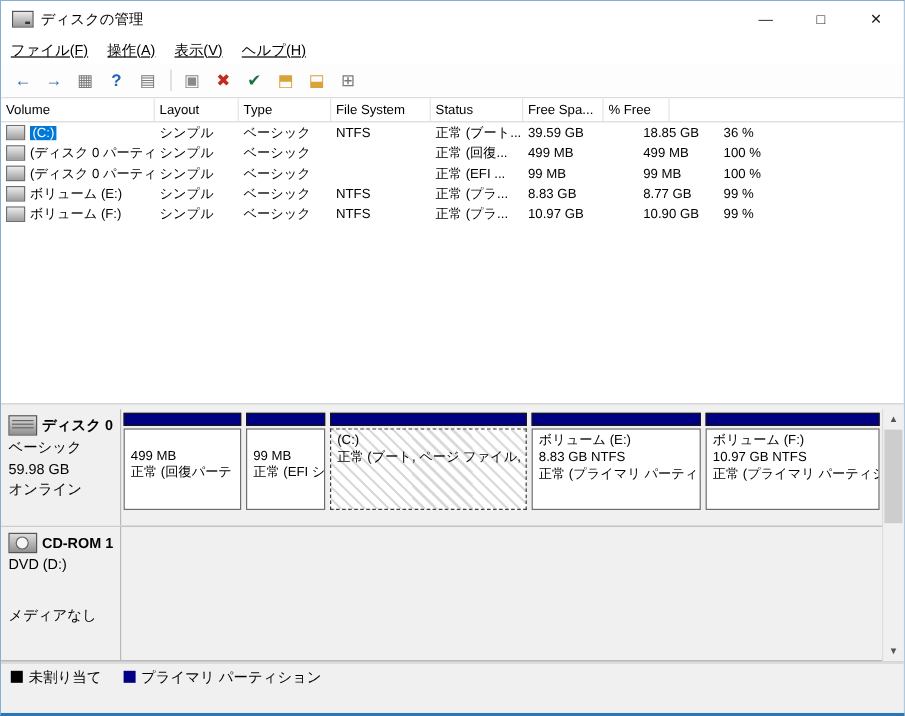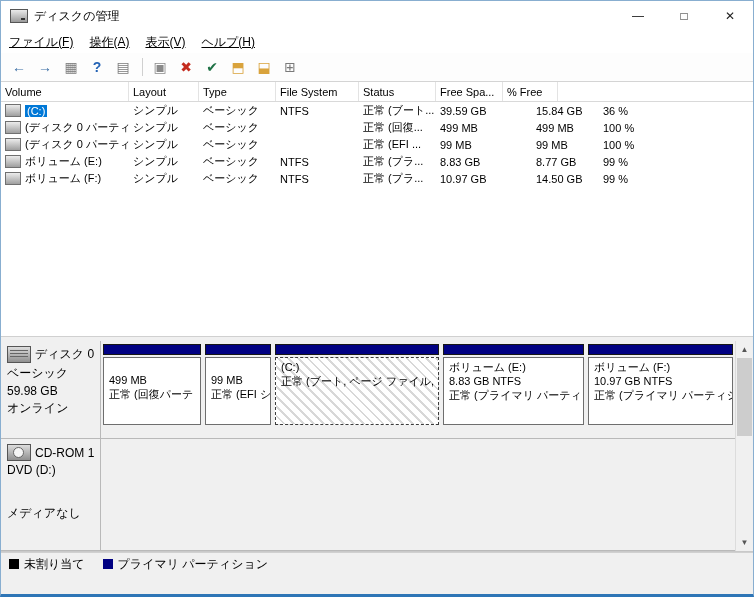--- a/index.html
+++ b/index.html
@@ -53,21 +53,21 @@
   .splitter { height:4px; flex:none; background:#f0f0f0; border-top:1px solid #d0d0d0; }
 
   
   .graphical-pane { height:210px; flex:none; display:flex; background:#f0f0f0; border-bottom:1px solid #c9c9c9; }
   .gp-content { flex:1; display:flex; flex-direction:column; min-width:0; }
   .disk-row { display:flex; border-bottom:1px solid #b9b9b9; }
   .disk-row.d0 { height:97px; flex:none; }
   .disk-row.cd { flex:1; }
   .disk-label { width:100px; flex:none; box-sizing:border-box; border-right:1px solid #b9b9b9;
                 padding:5px 6px; font-size:12px; background:#f0f0f0; }
-  .disk-name { font-weight:normal; display:flex; align-items:center; gap:4px; white-space:nowrap; }
+  .disk-name { font-weight:bold; display:flex; align-items:center; gap:4px; white-space:nowrap; }
   .disk-ico { width:22px; height:15px; flex:none; background:linear-gradient(#ddd,#909090);
               border:1px solid #555; position:relative; }
   .disk-ico::after { content:""; position:absolute; left:2px; right:2px; top:3px; height:1px; background:#666;
                      box-shadow:0 3px 0 #666, 0 6px 0 #666; }
   .cd-ico { width:22px; height:15px; flex:none; background:linear-gradient(#ddd,#909090);
             border:1px solid #555; position:relative; }
   .cd-ico::after { content:""; position:absolute; left:5px; top:2px; width:9px; height:9px; border-radius:50%;
                    background:#f5f5f5; border:1px solid #666; }
   .disk-line { margin-top:2px; white-space:nowrap; }
   .media-line { margin-top:28px; }
@@ -150,21 +150,21 @@
     <div class="vt-row">
       <span class="vc first c0">
           <span class="row-ico"></span>
           <span class="vol-name sel">(C:)</span>
         </span>
       <span class="vc c1">シンプル</span>
       <span class="vc c2">ベーシック</span>
       <span class="vc c3">NTFS</span>
       <span class="vc c4">正常 (ブート...</span>
       <span class="vc c5">39.59 GB</span>
-      <span class="vc c6">15.84 GB</span>
+      <span class="vc c6">18.85 GB</span>
       <span class="vc c7">36 %</span>
     </div>
 
     <div class="vt-row">
       <span class="vc first c0">
           <span class="row-ico"></span>
           <span class="vol-name">(ディスク 0 パーティシ...</span>
         </span>
       <span class="vc c1">シンプル</span>
       <span class="vc c2">ベーシック</span>
@@ -206,21 +206,21 @@
     <div class="vt-row">
       <span class="vc first c0">
           <span class="row-ico"></span>
           <span class="vol-name">ボリューム (F:)</span>
         </span>
       <span class="vc c1">シンプル</span>
       <span class="vc c2">ベーシック</span>
       <span class="vc c3">NTFS</span>
       <span class="vc c4">正常 (プラ...</span>
       <span class="vc c5">10.97 GB</span>
-      <span class="vc c6">14.50 GB</span>
+      <span class="vc c6">10.90 GB</span>
       <span class="vc c7">99 %</span>
     </div>
   </div>
 
   <div class="splitter"></div>
 
   <div class="graphical-pane">
     <div class="gp-content">
 
       <div class="disk-row d0">

